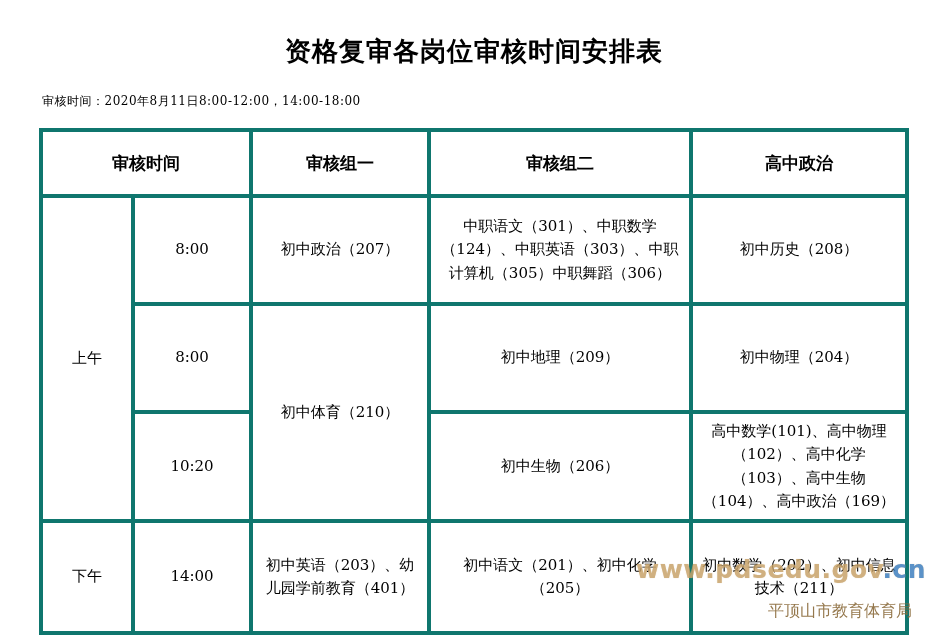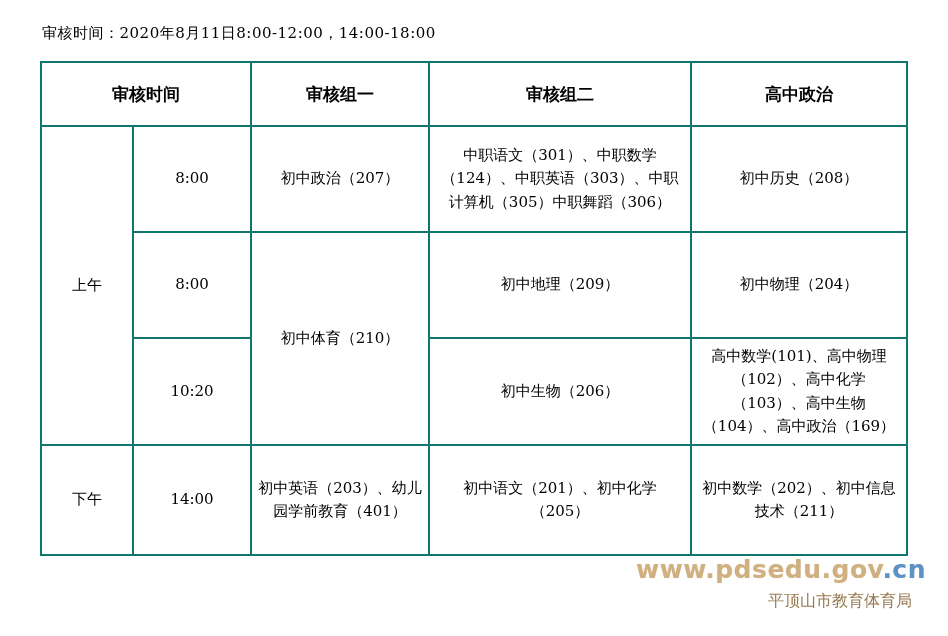--- a/index.html
+++ b/index.html
@@ -23,35 +23,35 @@
   }
   .doc-title {
     text-align: center;
     font-size: 26px;
     font-weight: bold;
     letter-spacing: 1px;
     padding-top: 34px;
     font-family: "DejaVu Serif", "Liberation Serif", serif;
   }
   .doc-subtitle {
-    font-size: 15px;
+    font-size: 12px;
     padding-left: 42px;
     padding-top: 24px;
     padding-bottom: 18px;
     letter-spacing: 0.5px;
     font-family: "DejaVu Serif", "Liberation Serif", serif;
   }
   table.schedule {
     border-collapse: collapse;
     margin: 0 auto;
     width: 866px;
     table-layout: fixed;
   }
   table.schedule td, table.schedule th {
-    border: 2px solid #0f766e;
+    border: 4px solid #0f766e;
     text-align: center;
     vertical-align: middle;
     font-size: 15px;
     font-weight: normal;
     padding: 6px 6px;
     line-height: 1.55;
     font-family: "DejaVu Serif", "Liberation Serif", serif;
   }
   table.schedule thead th {
     font-size: 17px;
@@ -86,33 +86,34 @@
     font-family: "DejaVu Sans", "Liberation Sans", sans-serif;
     text-shadow: 0 0 1px rgba(200,163,106,0.5);
     pointer-events: none;
   }
   .watermark .cn {
     color: #3f7fbf;
   }
   .watermark2 {
     position: absolute;
     right: 36px;
-    bottom: 24px;
+    bottom: 14px;
     font-size: 16px;
     color: #8a6a3a;
     opacity: 0.9;
     font-family: "DejaVu Serif", "Liberation Serif", serif;
     pointer-events: none;
   }
 </style>
 </head>
 <body>
 
 <div class="page">
 
+  <div class="doc-title">资格复审各岗位审核时间安排表</div>
 
   <div class="doc-subtitle">审核时间：2020年8月11日8:00-12:00，14:00-18:00</div>
 
   <table class="schedule">
     <colgroup>
       <col class="col-period">
       <col class="col-time">
       <col class="col-g1">
       <col class="col-g2">
       <col class="col-g3">

